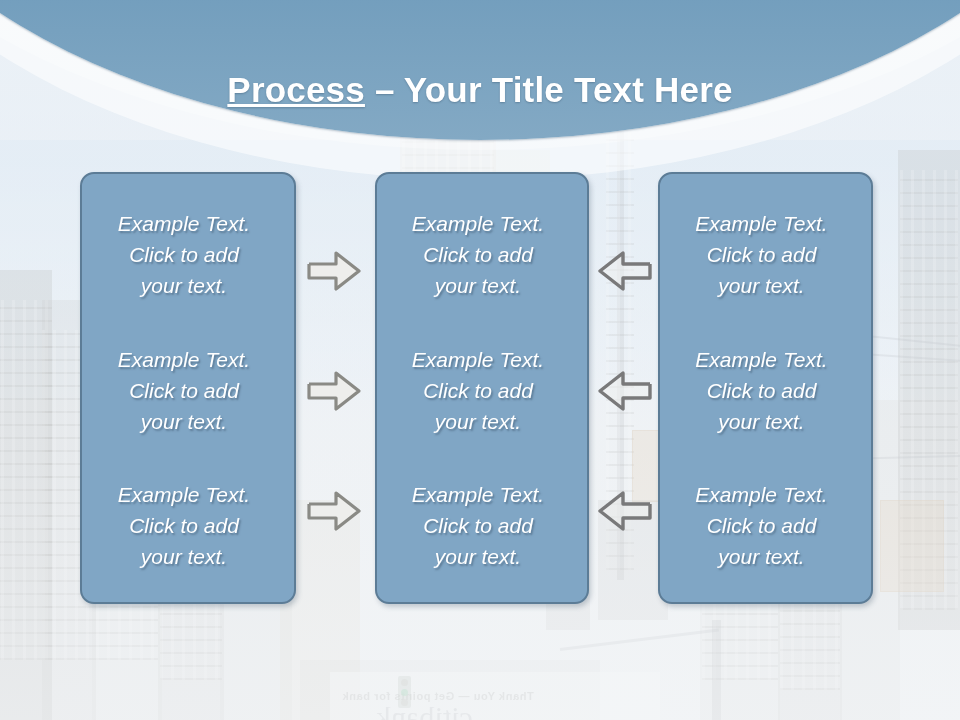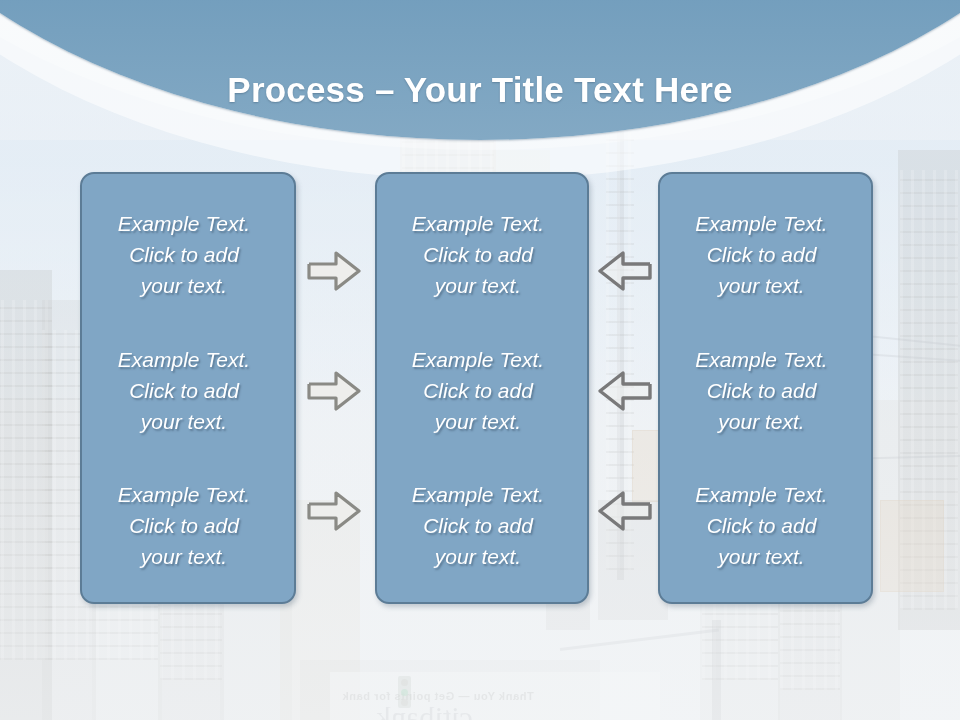--- a/index.html
+++ b/index.html
@@ -157,21 +157,21 @@
     left: 0; right: 0;
     top: 46px;
     text-align: center;
     color: #ffffff;
     font-size: 35px;
     line-height: 42px;
     letter-spacing: 0.2px;
     white-space: nowrap;
     text-shadow: 0 1px 2px rgba(40,65,90,0.35);
   }
-  .title .strong { font-weight: bold; }
+  .title .strong { font-weight: bold; text-decoration: underline; }
   .title .light  { font-weight: bold; }
 
   
   .pbox {
     position: absolute;
     box-sizing: border-box;
     background: #80a6c5;
     border: 2px solid #5c7c96;
     border-radius: 14px;
     box-shadow: 2px 3px 5px rgba(80,100,120,0.30);

